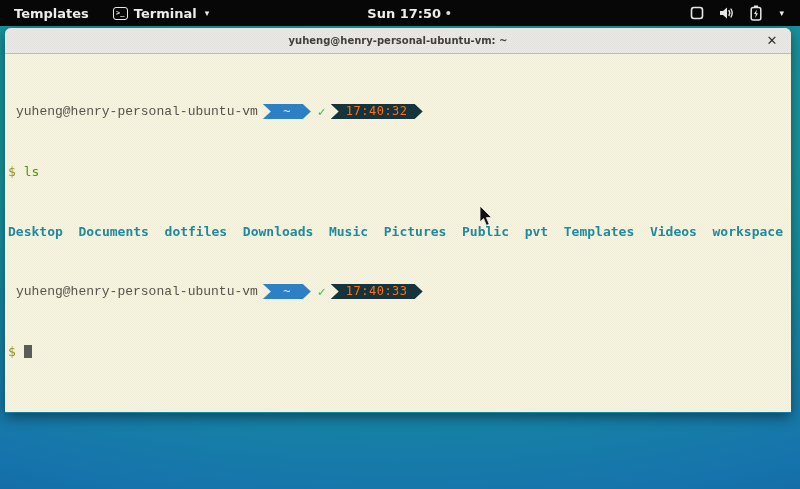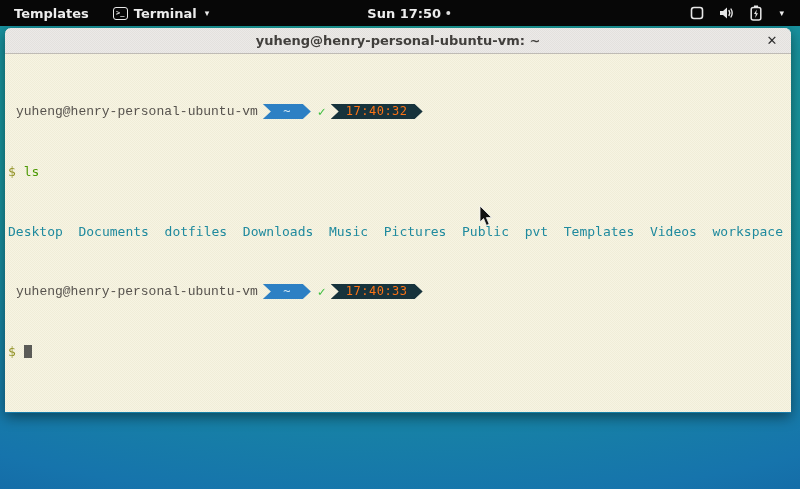--- a/index.html
+++ b/index.html
@@ -50,21 +50,21 @@
     height:26px;
     background-color:#eceae8;
     background-image:
       linear-gradient(45deg, #e3e1de 25%, transparent 25%, transparent 75%, #e3e1de 75%),
       linear-gradient(45deg, #e3e1de 25%, transparent 25%, transparent 75%, #e3e1de 75%);
     background-position:0 0, 1px 1px; background-size:2px 2px;
     border-bottom:1px solid #bfbbb5;
     display:flex; align-items:center; justify-content:center;
     position:relative;
   }
-  .title-text { font-size:13px; font-weight:700; color:#413f3c; }
+  .title-text { font-size:10px; font-weight:700; color:#413f3c; }
   .close-btn {
     position:absolute; right:10px; top:50%; transform:translateY(-50%);
     width:18px; height:18px; display:flex; align-items:center; justify-content:center;
     color:#2f2f2f; font-size:13px; font-weight:700; cursor:pointer;
   }
   .term-body {
     height:358px;
     background-color:#f7f4e3;
     background-image:
       linear-gradient(45deg, #f0edd8 25%, transparent 25%, transparent 75%, #f0edd8 75%),
@@ -90,21 +90,21 @@
     clip-path:polygon(0 0, calc(100% - 8px) 0, 100% 50%, calc(100% - 8px) 100%, 0 100%, 8px 50%);
   }
   .pl-check { color:#3fbf3f; font-weight:700; margin-left:7px; }
   .pl-dark {
     background:#17333c; color:#f97316;
     width:92px; letter-spacing:0.5px;
     clip-path:polygon(0 0, calc(100% - 8px) 0, 100% 50%, calc(100% - 8px) 100%, 0 100%, 8px 50%);
   }
   .p-dollar { color:#949428; }
   .cmd-green { color:#4e9a06; }
-  .dir { color:#1f8a9e; font-weight:400;text-align:center; }
+  .dir { color:#1f8a9e; font-weight:700;text-align:center; }
   .cursor-block {
     display:inline-block; width:8px; height:13px; background:#5b5b57;
     vertical-align:middle; margin-left:0;
   }
 
   
   .pointer { position:absolute; left:479px; top:206px; z-index:50; pointer-events:none; }
 </style>
 </head>
 <body>

